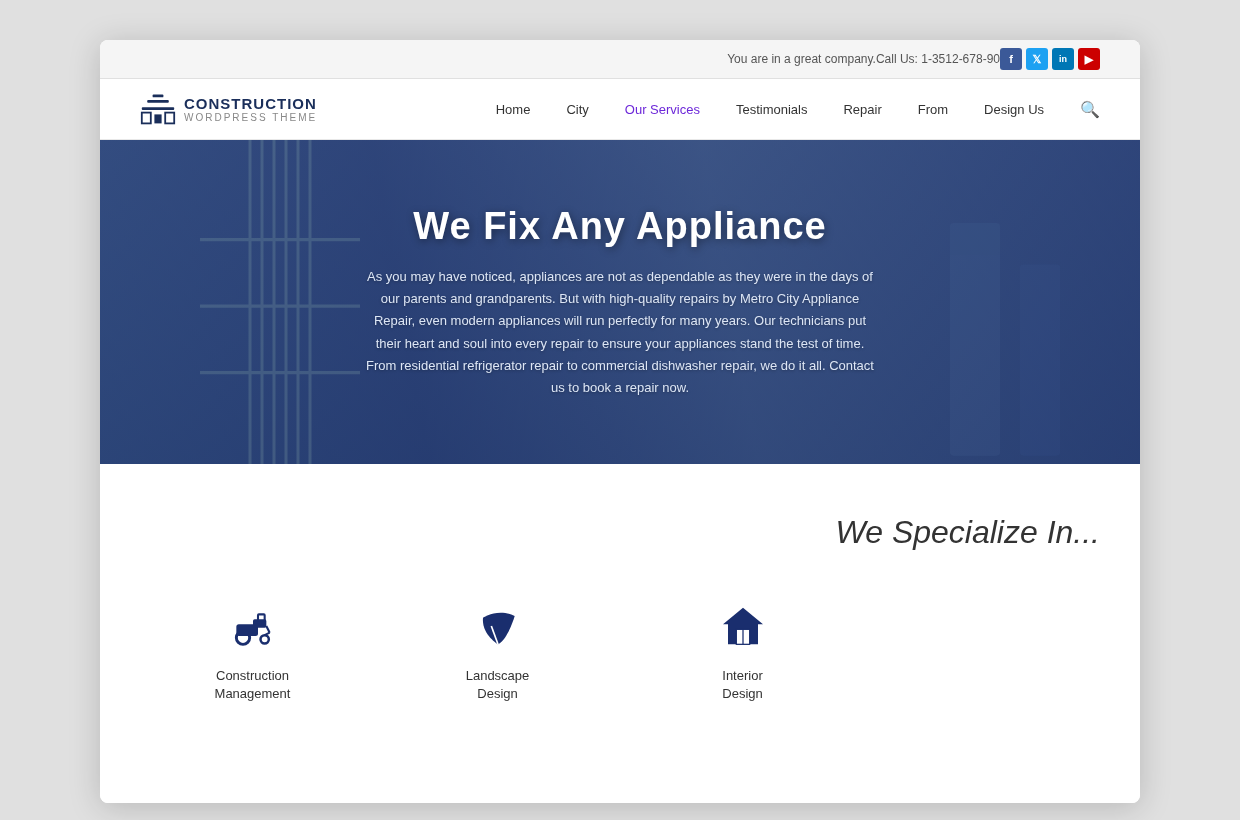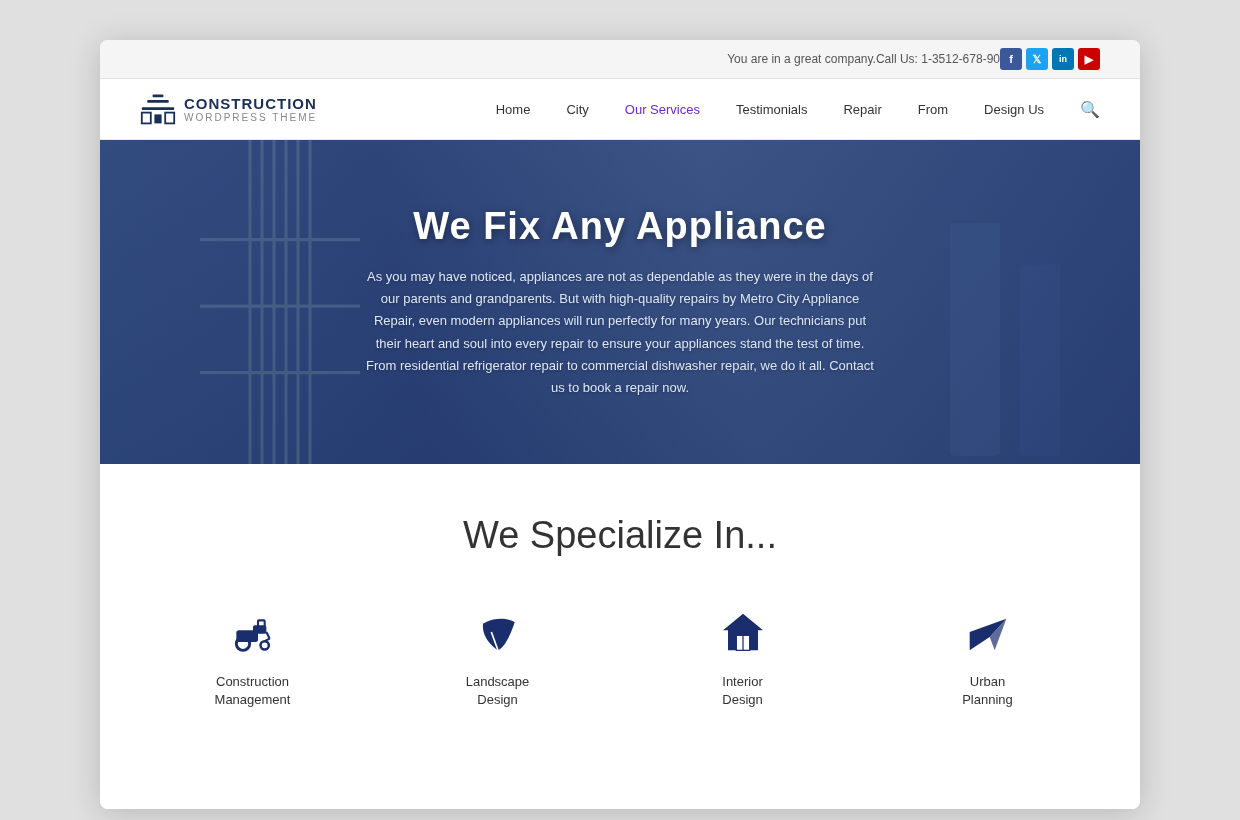--- a/index.html
+++ b/index.html
@@ -157,25 +157,26 @@
     }
 
     
     .specialize-section {
       background: #fff;
       padding: 50px 40px 30px;
       position: relative;
       z-index: 3;
     }
     .specialize-title {
-      text-align: center;
-      font-size: 38px;
+      text-align: right;
+      font-size: 32px;
       font-weight: 400;
       color: #333;
       margin-bottom: 40px;
+      font-style: italic;
     }
     .services-grid {
       display: grid;
       grid-template-columns: repeat(4, 1fr);
       gap: 20px;
       margin-bottom: 40px;
     }
     .service-item {
       display: flex;
       flex-direction: column;
@@ -303,27 +304,20 @@
       <div class="service-item">
         <svg class="icon-svg" viewBox="0 0 60 60">
           <polygon points="30,8 6,28 12,28 12,52 48,52 48,28 54,28" fill="#1a2e6e"></polygon>
           <rect x="22" y="34" width="16" height="18" fill="#fff"></rect>
           <rect x="22" y="34" width="16" height="18" fill="none" stroke="#1a2e6e" stroke-width="1.5"></rect>
           <line x1="30" y1="34" x2="30" y2="52" stroke="#1a2e6e" stroke-width="1.5"></line>
         </svg>
         <span class="service-label">Interior<br>Design</span>
       </div>
 
-      <div class="service-item">
-        <svg class="icon-svg" viewBox="0 0 60 60">
-          <polygon points="8,52 8,30 52,14 32,36" fill="#1a2e6e"></polygon>
-          <polygon points="52,14 32,36 38,52" fill="#1a2e6e" opacity="0.7"></polygon>
-        </svg>
-        <span class="service-label">Urban<br>Planning</span>
-      </div>
     </div>
 
     <div class="services-grid-2">
 
       <div class="service-item">
         
         
       </div>
 
       <div class="service-item">

